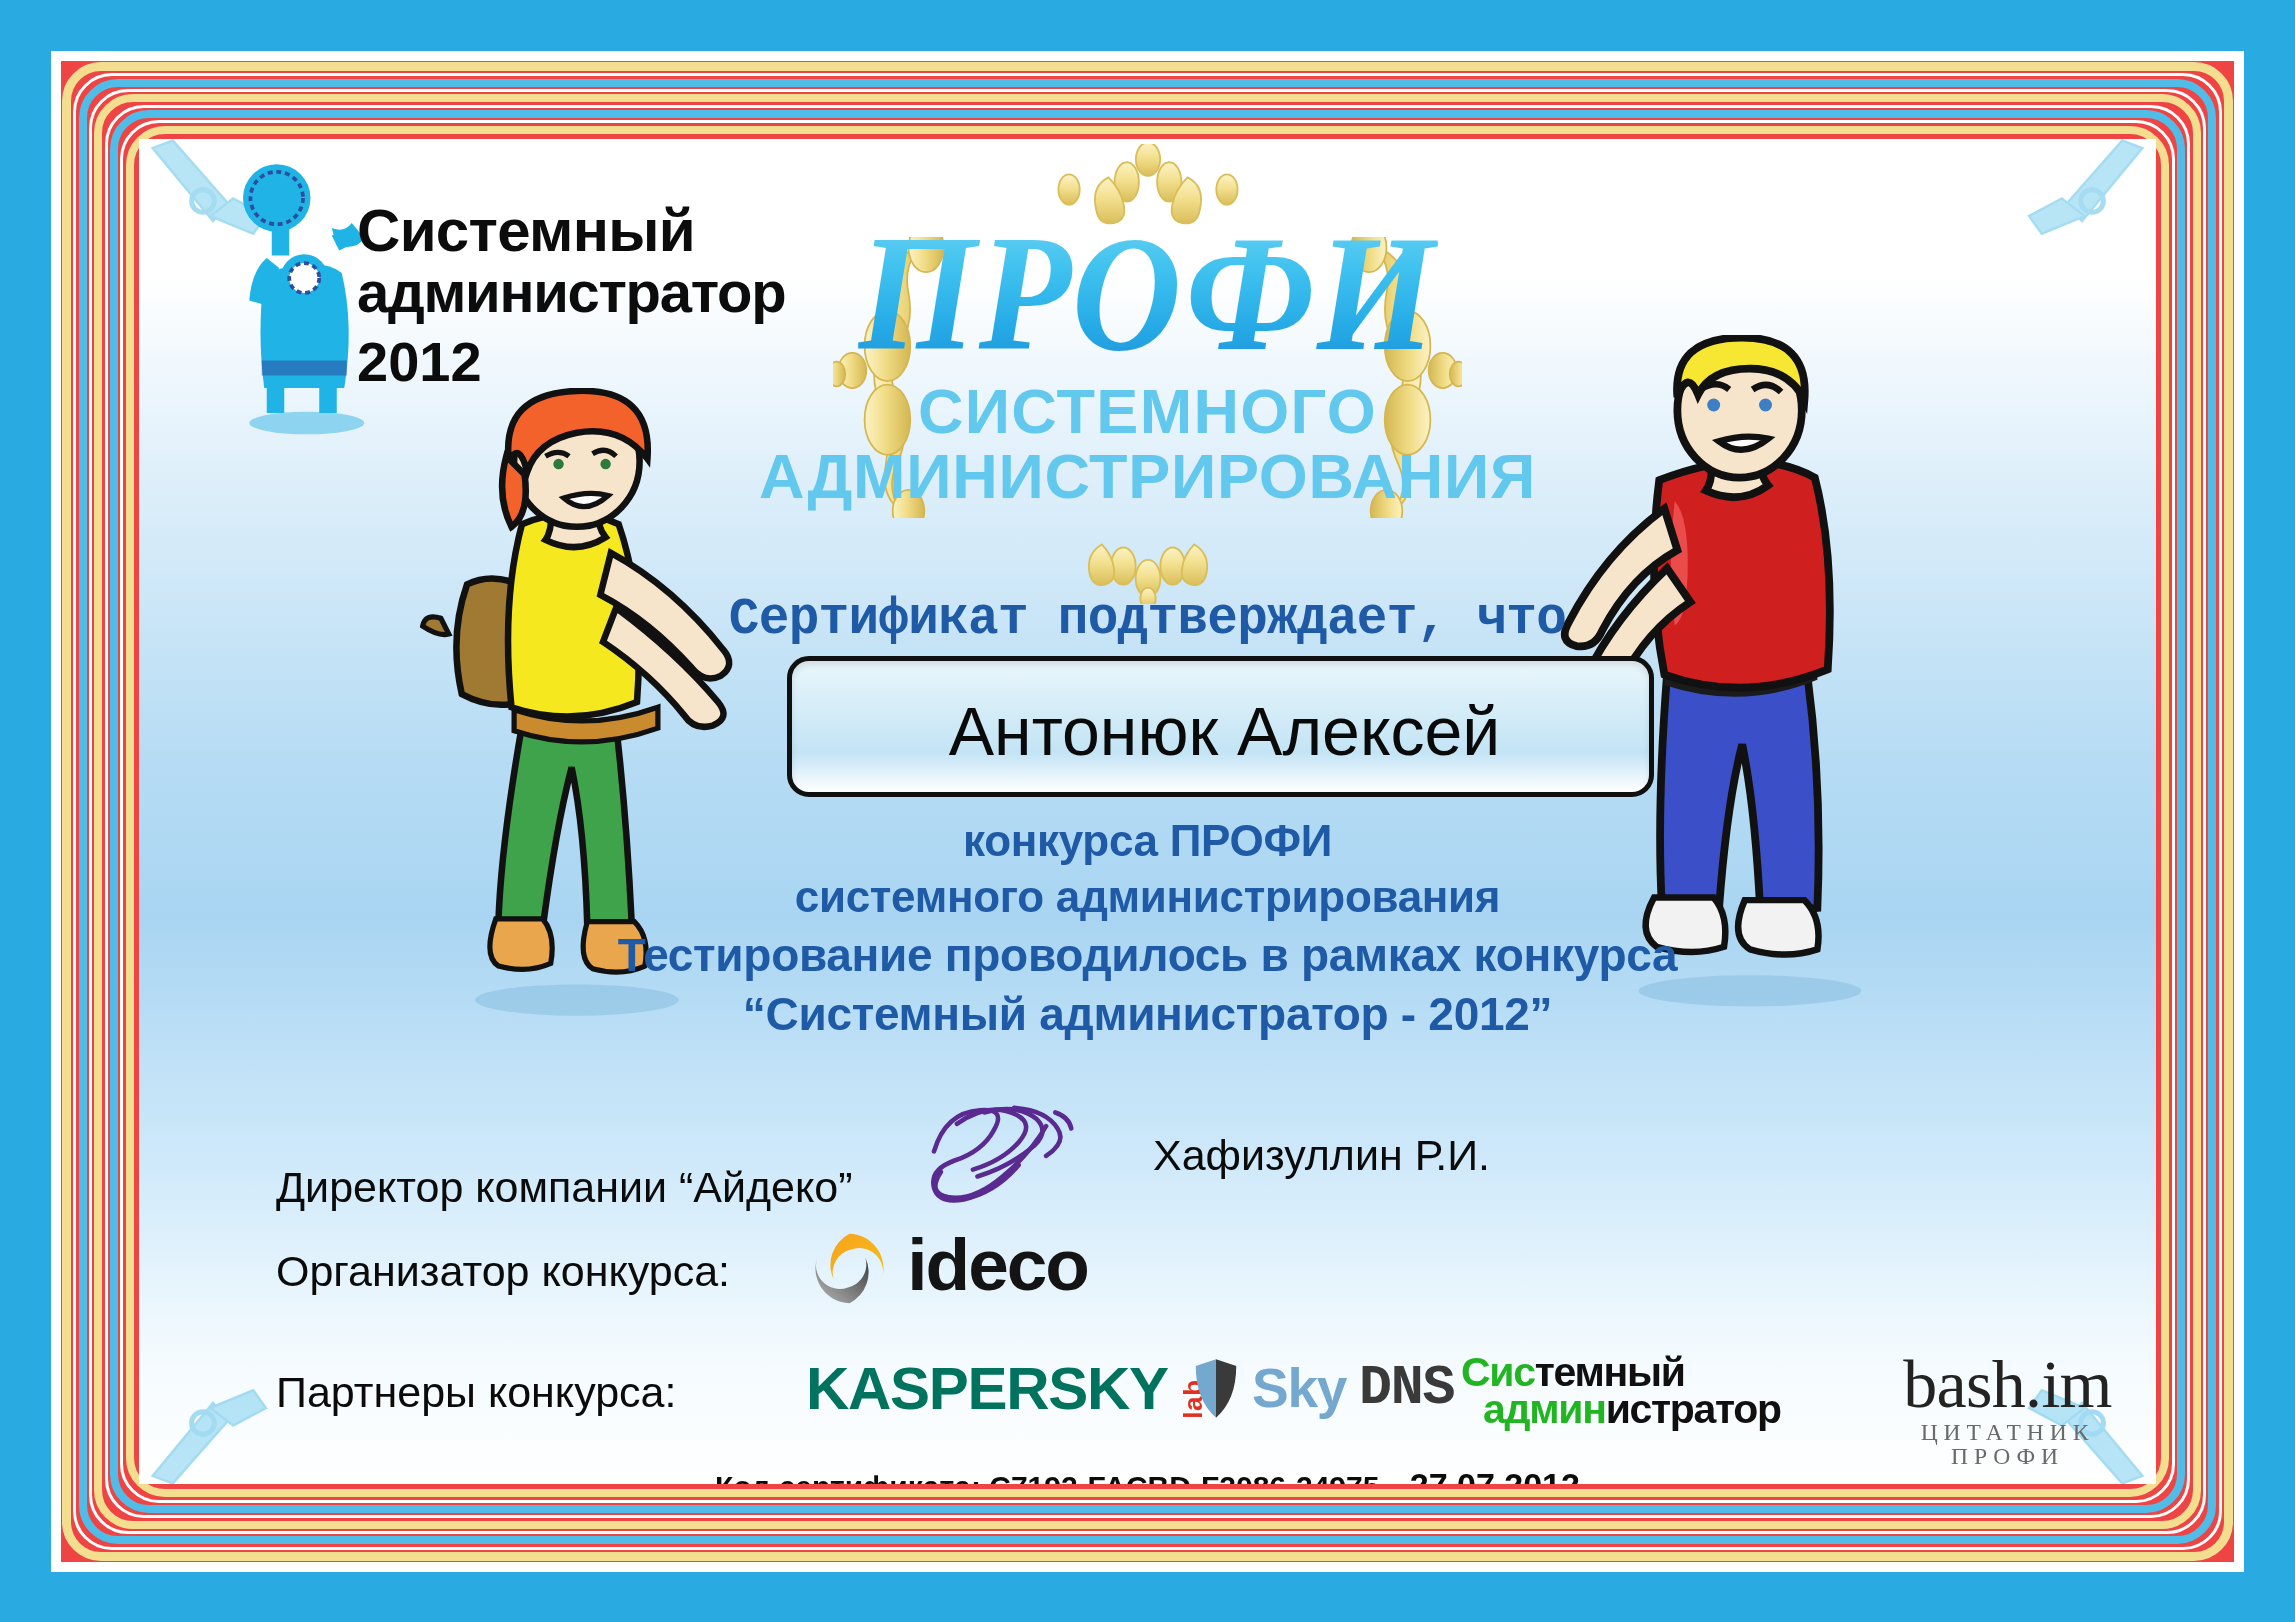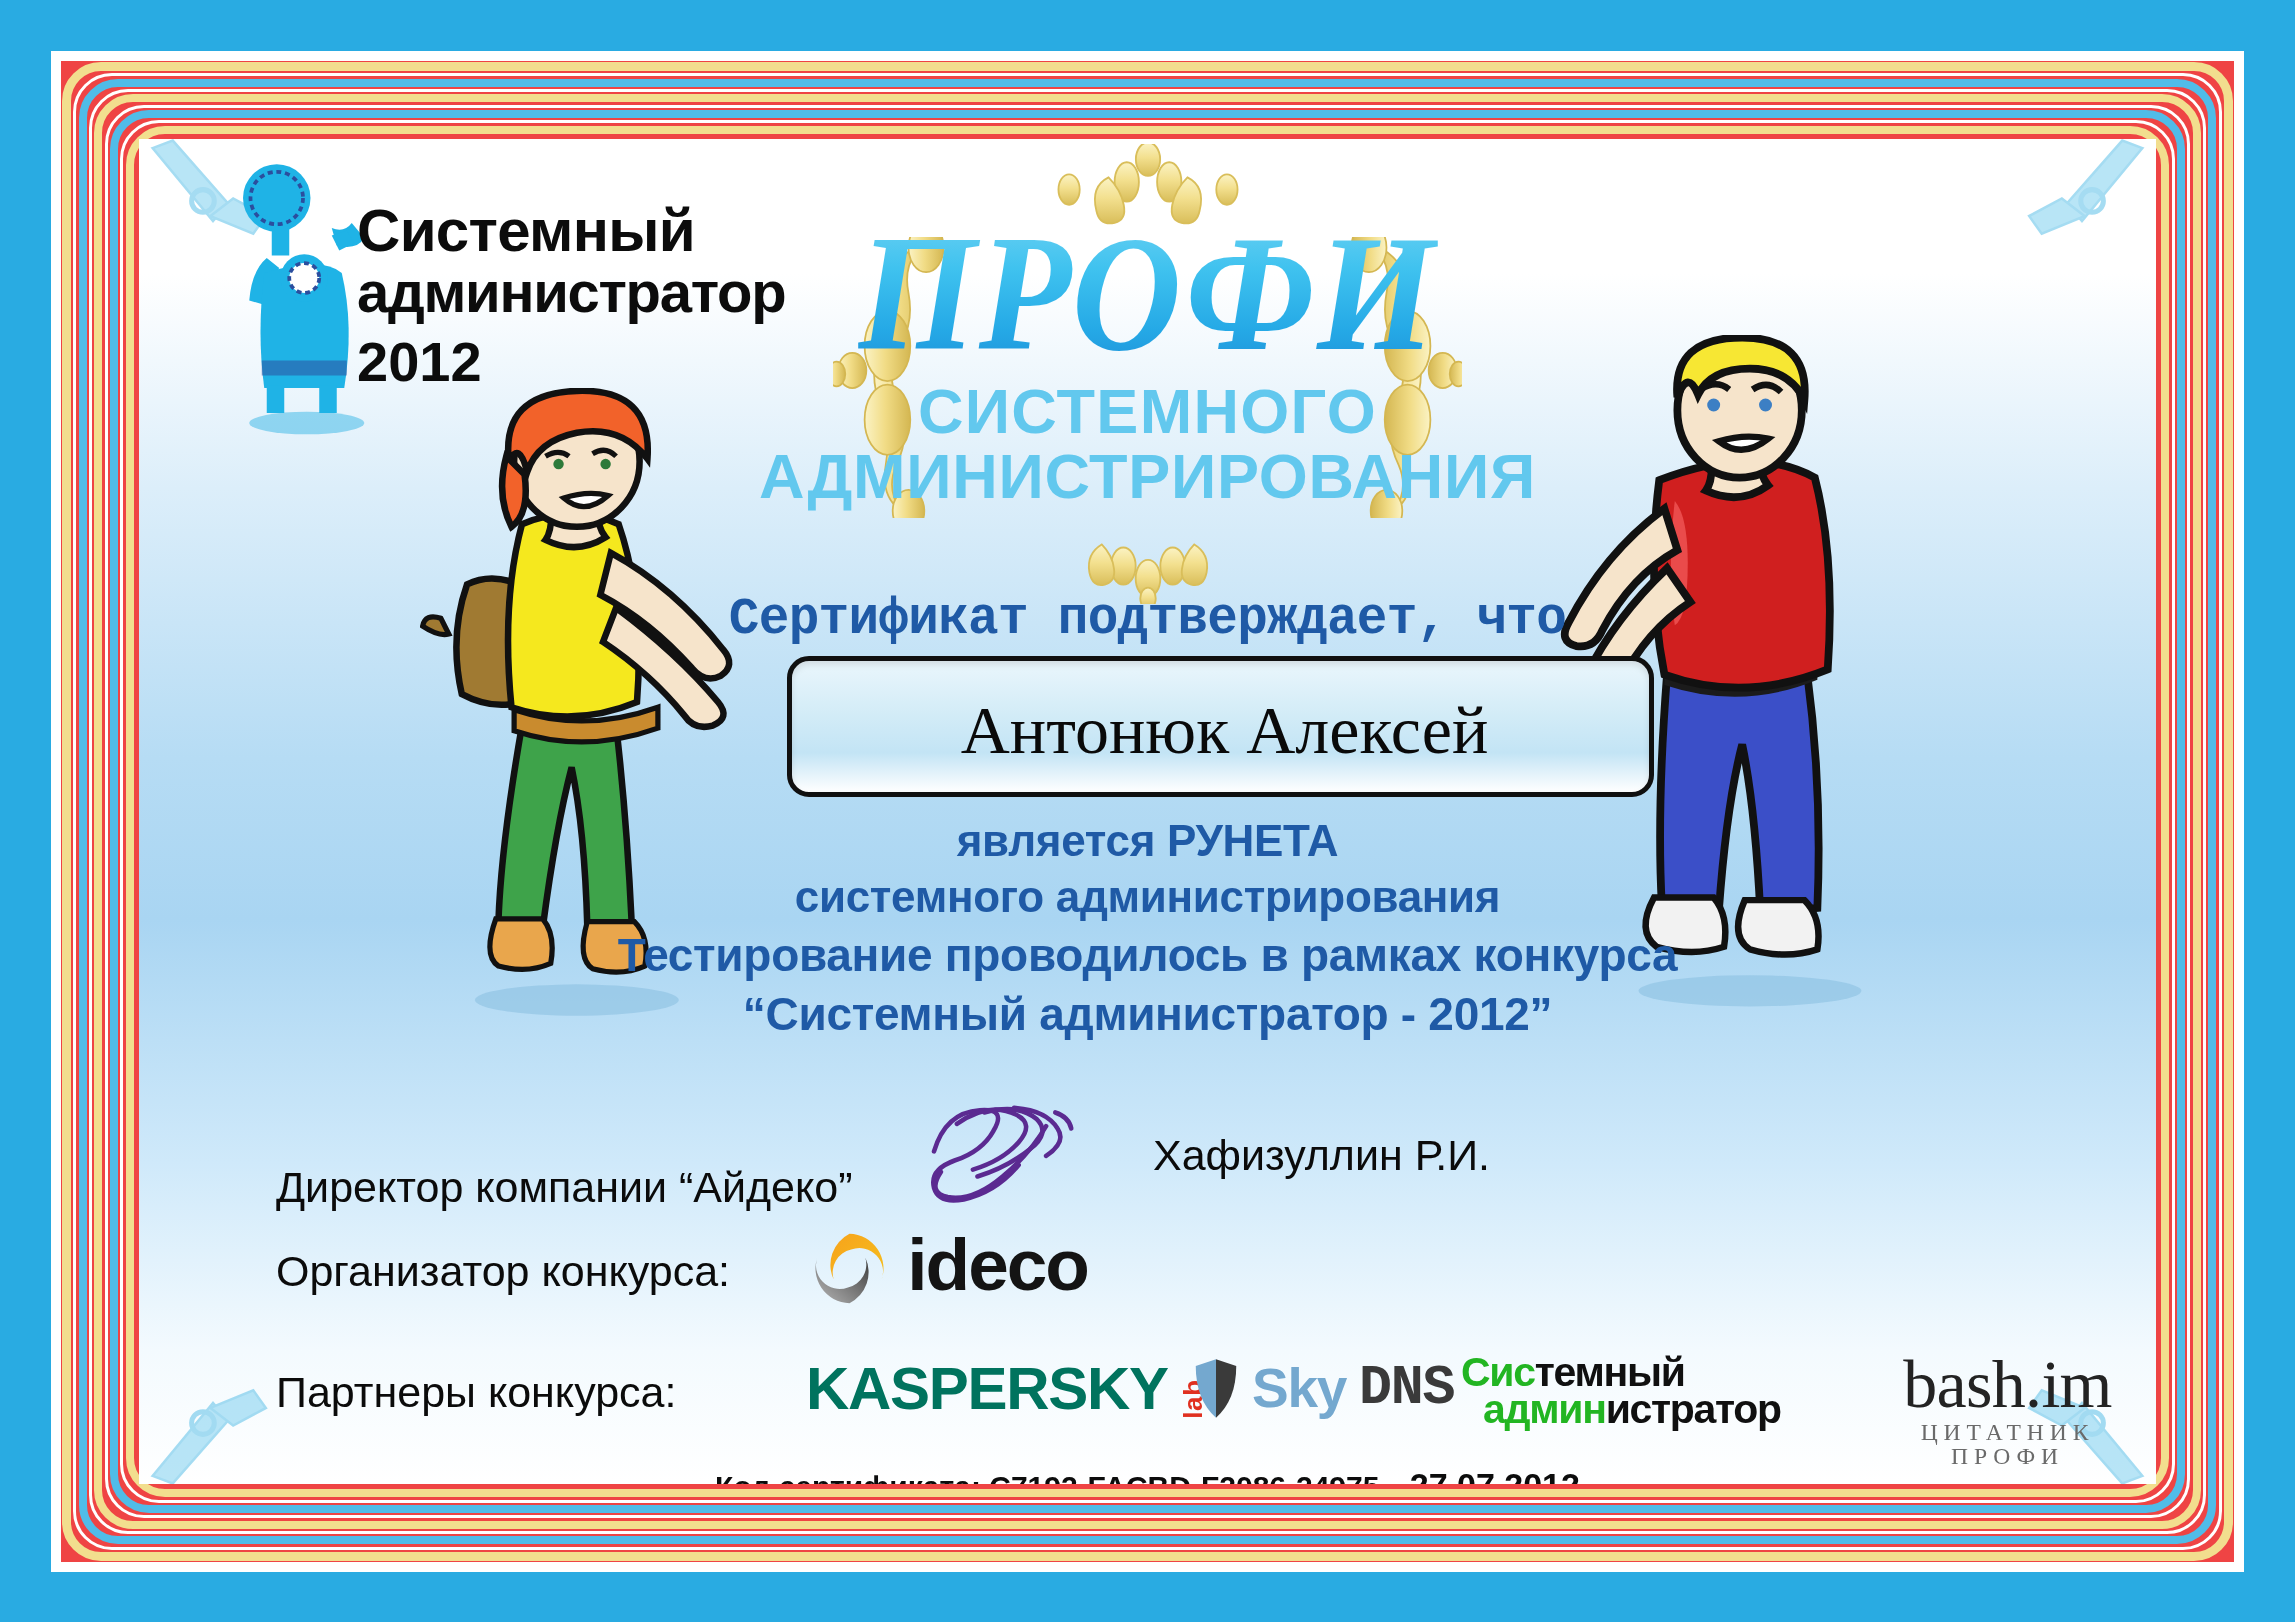--- a/index.html
+++ b/index.html
@@ -100,21 +100,21 @@
     font-size:51px;color:#1F5AA6;letter-spacing:-0.7px;
   }
   #nameplate{
     position:absolute;left:648px;width:857px;top:517px;height:131px;
     border:5.9px solid #101010;border-radius:22px;
     background:linear-gradient(to bottom,#EAF6FC 0%,#D3ECF7 40%,#C3E4F5 70%,#FFFFFF 100%);
     box-shadow:0 3.9px 6.5px rgba(0,0,0,.10) inset;
     display:flex;align-items:center;justify-content:center;
   }
   #namevalue{
-    font-family:Liberation Serif, serif;font-weight:normal;
+    font-family:Liberation Sans, sans-serif;font-weight:normal;
     font-size:68px;color:#0a0a0a;letter-spacing:0px;white-space:nowrap;
     transform:translateY(3.9px);
     margin-left:8px;
   }
   #bodylines{
     position:absolute;left:0;right:0;top:674px;text-align:center;
     font-family:"Liberation Sans",sans-serif;font-weight:bold;color:#1F5AA6;
   }
   #bodylines .l{font-size:44px;line-height:1.28;letter-spacing:-0.3px;}
   #bodylines .l.big{font-size:46px;}
@@ -385,21 +385,21 @@
       <path d="M126 82 q18 14 38 -2 q-18 -4 -38 2 z" fill="#fff" stroke="#111" stroke-width="5"></path>
     </svg>
 
     <div id="confirm">Сертификат подтверждает, что</div>
 
     <div id="nameplate">
       <span id="namevalue">Антонюк Алексей</span>
     </div>
 
     <div id="bodylines">
-      <div class="l">является РУНЕТА</div>
+      <div class="l">конкурса ПРОФИ</div>
       <div class="l">системного администрирования</div>
       <div class="l big">Тестирование проводилось в рамках конкурса</div>
       <div class="l big">“Системный администратор - 2012”</div>
     </div>
 
     <div id="sigrow">
       <div class="lbl" id="sig-title">Директор компании “Айдеко”</div>
       <svg id="sig-mark" viewBox="0 0 160 90">
         <g fill="none" stroke="#5B2A91" stroke-width="4" stroke-linecap="round">
           <path d="M14 44 q10 -34 40 -36 q24 -2 12 18 q-10 18 -34 26 q-22 8 -18 24

